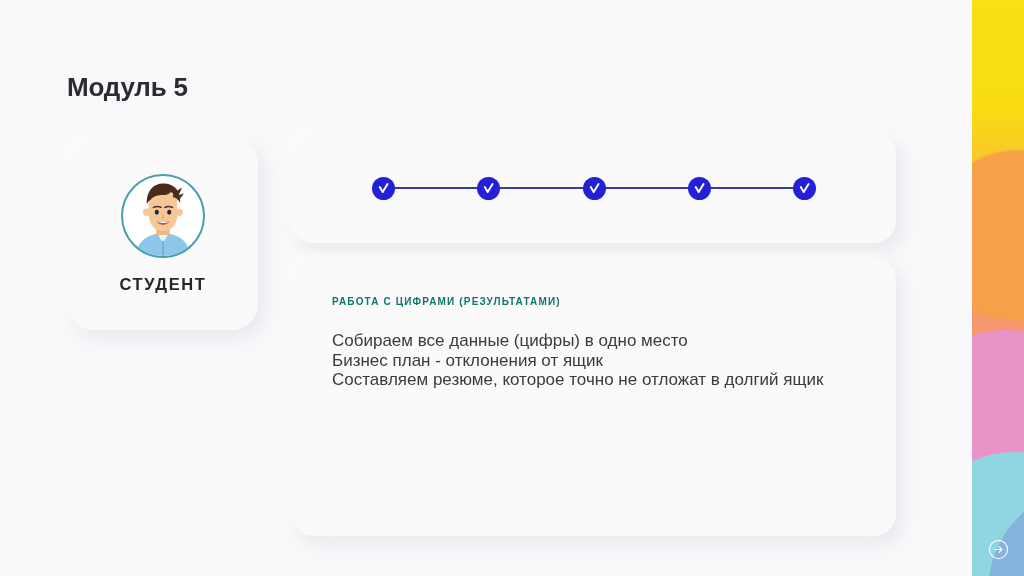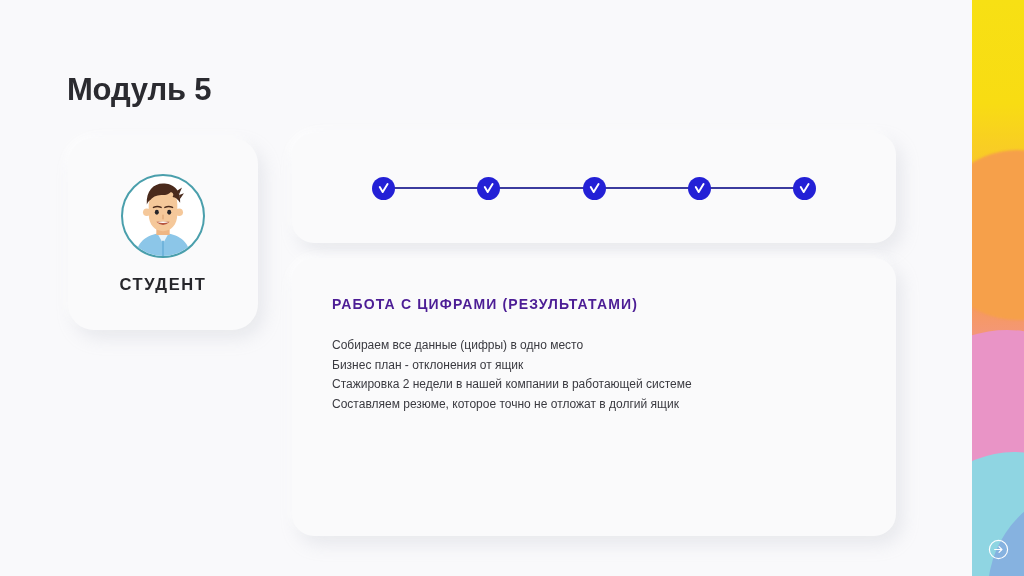--- a/index.html
+++ b/index.html
@@ -16,21 +16,21 @@
     background: #f9f9fb;
     font-family: "Liberation Sans", sans-serif;
     -webkit-font-smoothing: antialiased;
   }
 
   
   .slide-title {
     position: absolute;
     left: 67px;
     top: 72px;
-    font-size: 31px;
+    font-size: 26px;
     font-weight: bold;
     letter-spacing: -0.2px;
     color: #2b2b30;
     white-space: nowrap;
   }
 
   
   .card {
     position: absolute;
     background: #fafafb;
@@ -119,31 +119,31 @@
   
   .content-card {
     left: 292px;
     top: 258px;
     width: 604px;
     height: 278px;
     padding: 38px 40px;
   }
 
   .content-heading {
-    font-size: 14px;
+    font-size: 10px;
     font-weight: bold;
     letter-spacing: 1.15px;
-    color: #4c1d95;
+    color: #0f766e;
     margin-bottom: 24px;
     white-space: nowrap;
   }
 
   .content-list { list-style: none; }
   .content-list li {
-    font-size: 12px;
+    font-size: 17px;
     line-height: 19.5px;
     color: #3a3a40;
     white-space: nowrap;
   }
 
   
   .gradient-strip {
     position: absolute;
     right: 0;
     top: 0;
@@ -294,21 +294,20 @@
     </div>
   </div>
 </div>
 
 <div class="card content-card">
   <div class="content-heading">РАБОТА С ЦИФРАМИ (РЕЗУЛЬТАТАМИ)</div>
 
   <ul class="content-list">
     <li>Собираем все данные (цифры) в одно место</li>
     <li>Бизнес план - отклонения от ящик</li>
-    <li>Стажировка 2 недели в нашей компании в работающей системе</li>
     <li>Составляем резюме, которое точно не отложат в долгий ящик</li>
   </ul>
 </div>
 
 <div class="gradient-strip">
   <div class="strip-blob-orange"></div>
   <div class="strip-blob-pink"></div>
   <div class="strip-blob-cyan"></div>
   <div class="strip-blob-blue"></div>
 

